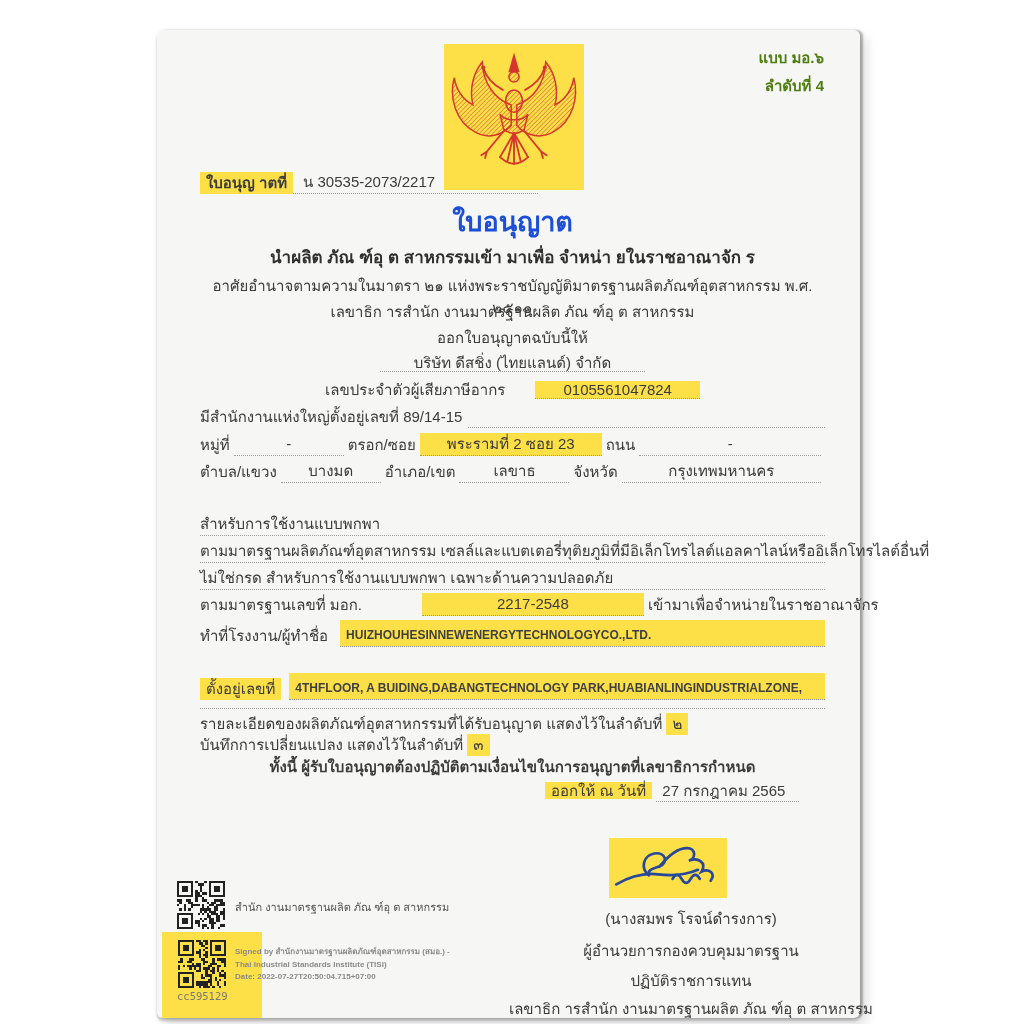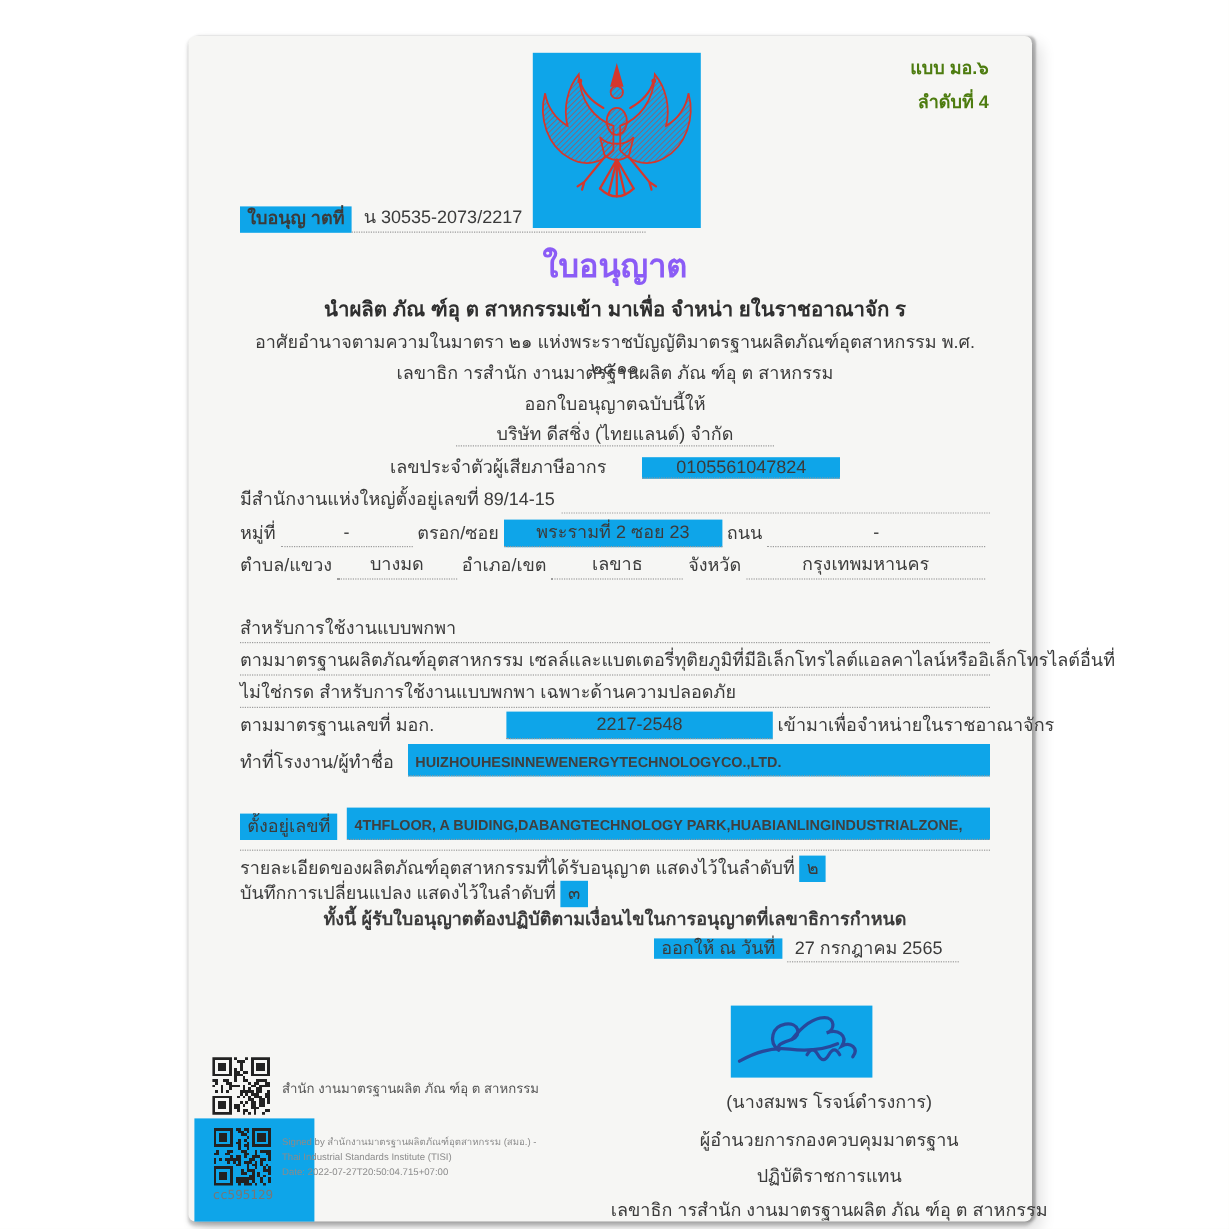--- a/index.html
+++ b/index.html
@@ -6,34 +6,34 @@
   body{
     width:1024px;height:1024px;background:#ffffff;position:relative;overflow:hidden;
     font-family:"Liberation Sans","DejaVu Sans",sans-serif;color:#3b3b3b;
   }
   .paper{
     position:absolute;left:157px;top:30px;width:703px;height:988px;
     background:#f6f6f4;border-radius:6px;
     box-shadow:3px 0 2px rgba(100,100,100,.45),0 3px 3px rgba(110,110,110,.4),7px 7px 12px rgba(0,0,0,.12);
   }
   .abs{position:absolute;}
-  .patch{background:#0ea5e9;padding:0 6px;}
+  .patch{background:#fde047;padding:0 6px;}
   .dot{border-bottom:1px dotted #9b9b9b;}
   .center{text-align:center;left:43px;right:35px;}
   .row{position:absolute;left:43px;right:35px;display:flex;align-items:flex-end;font-size:15px;line-height:22px;white-space:nowrap;}
   .row .lbl{flex:0 0 auto;}
   .row .val{flex:1 1 0;text-align:center;border-bottom:1px dotted #9b9b9b;margin:0 4px;}
   .grow-dot{flex:1 1 auto;border-bottom:1px dotted #9b9b9b;height:20px;margin-left:6px;}
   .fs15{font-size:15px;line-height:22px;}
   .bold{font-weight:700;}
   .en{font-weight:700;font-size:12px;letter-spacing:0;color:#3f3f3f;}
   .formcode{top:14px;right:36px;text-align:right;font-size:15px;line-height:28px;font-weight:600;color:#4d7c0f;}
-  .title{top:170px;font-size:27px;font-weight:700;color:#8b5cf6;}
+  .title{top:170px;font-size:27px;font-weight:700;color:#1d4ed8;}
   .subtitle{top:213px;font-size:17px;font-weight:700;color:#2f2f2f;}
-  .tiny{font-size:8px;line-height:12.5px;color:#8b8b8b;}
+  .tiny{font-size:8px;line-height:12.5px;color:#8b8b8b;font-weight:bold;}
   .qrbox{width:48px;height:48px;}
   .mono{font-family:"DejaVu Sans Mono",monospace;}
 </style>
 </head>
 <body>
 
 <div class="paper">
 
   <div class="abs formcode">
     <div>แบบ มอ.๖</div>

